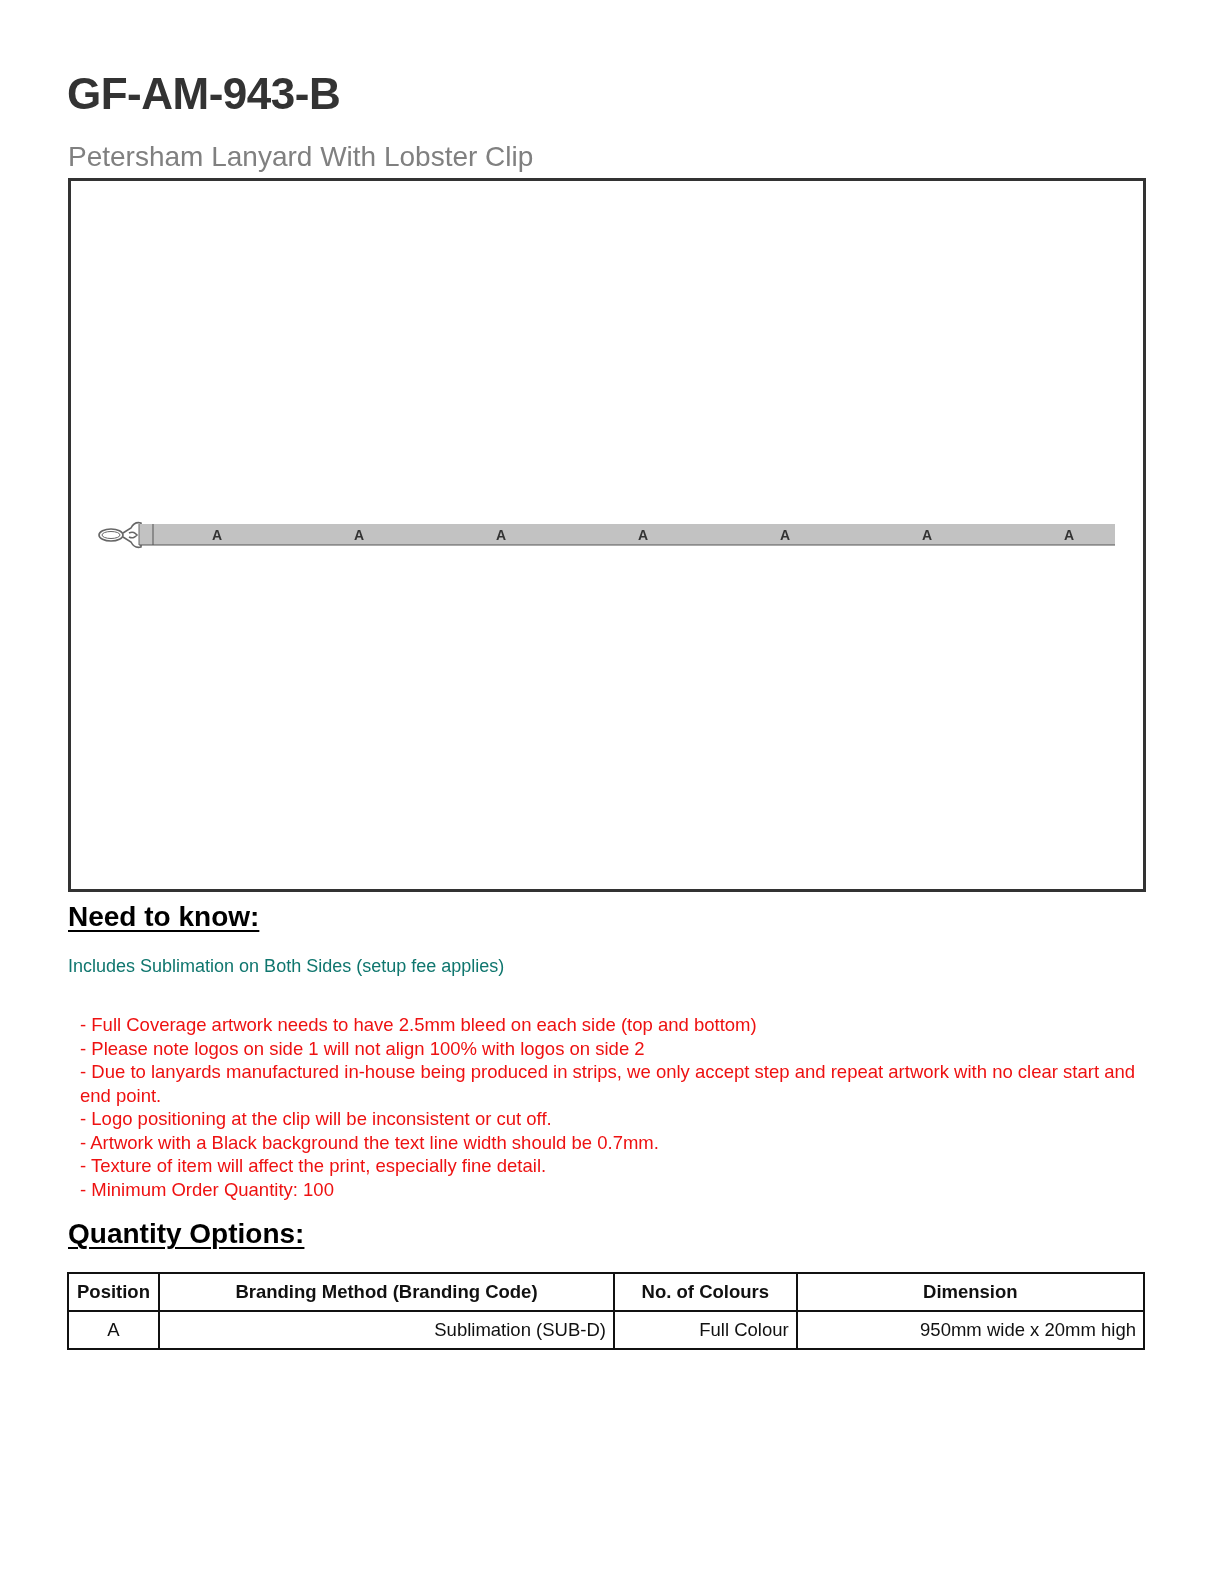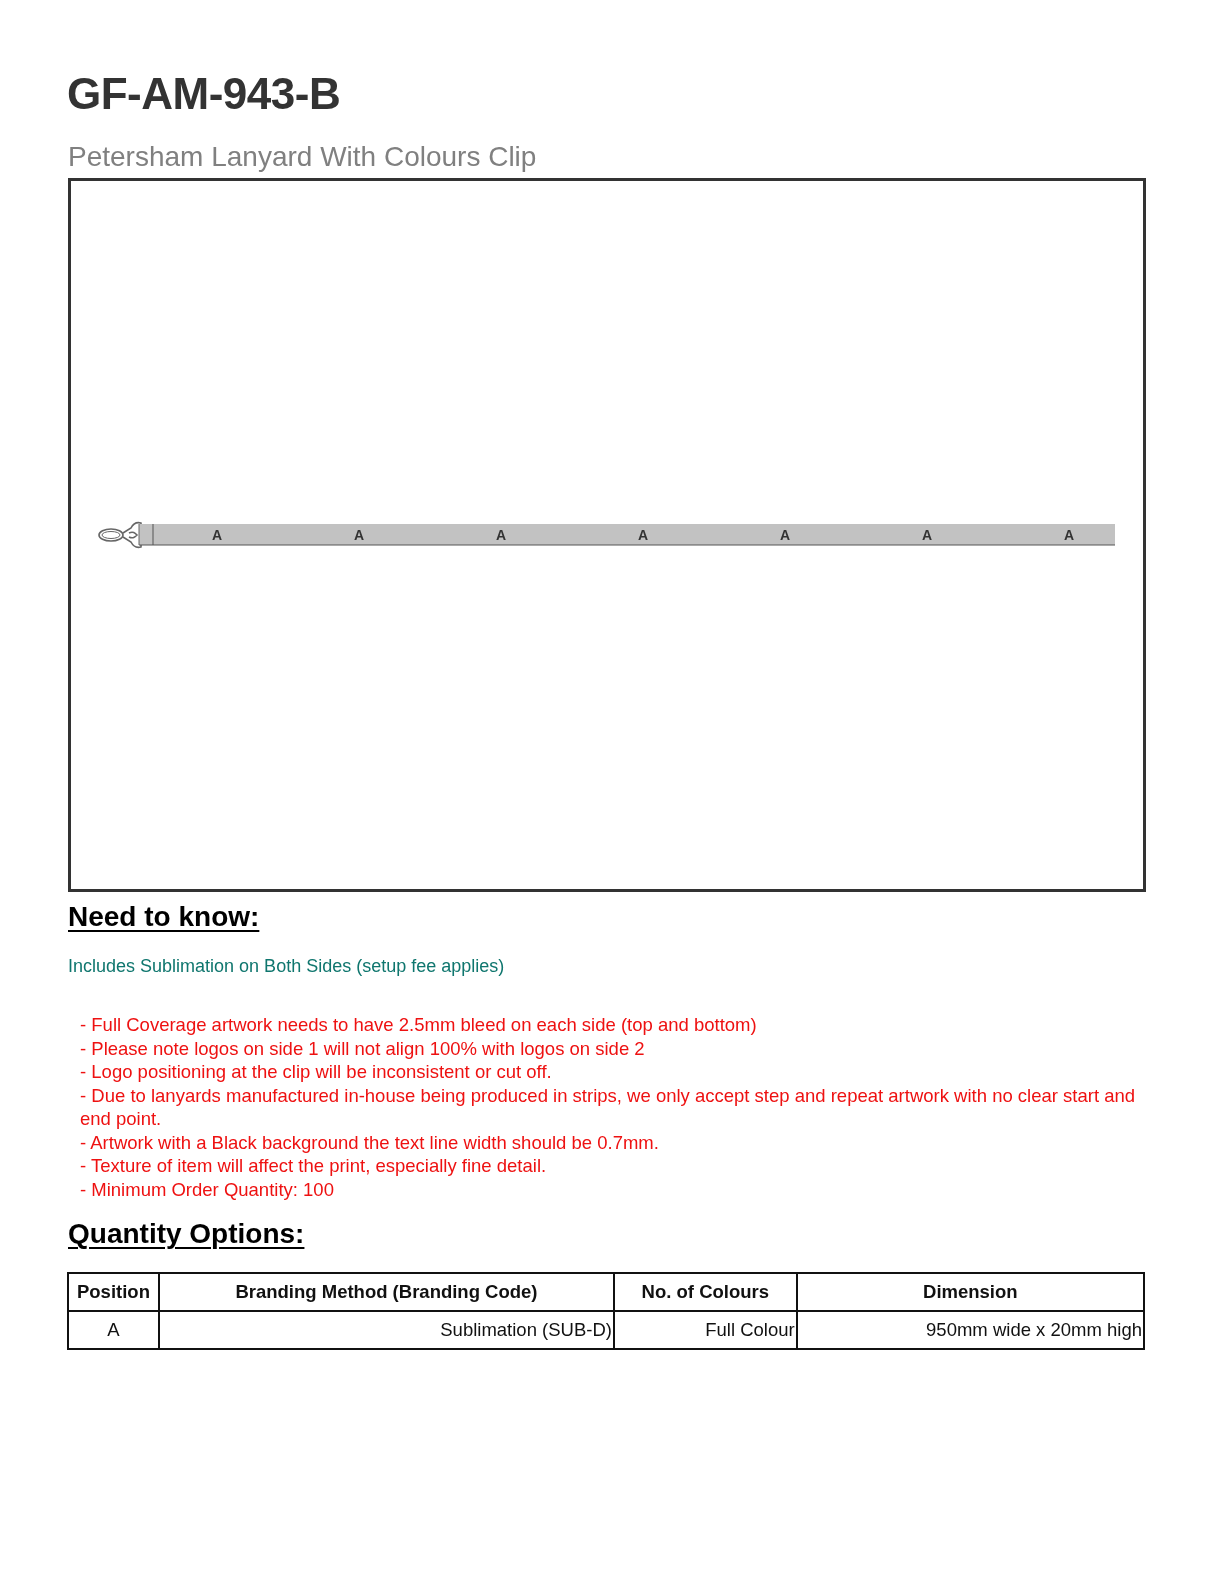--- a/index.html
+++ b/index.html
@@ -12,30 +12,30 @@
                    border: 3px solid #333333; }
     .lanyard-svg { position: absolute; left: 0; top: 0; }
     .section-title { position: absolute; left: 68px; font-size: 28px; font-weight: bold; color: #000;
                      text-decoration: underline; text-underline-offset: 4px; text-decoration-thickness: 2px; line-height: 1; }
     .intro { position: absolute; left: 68px; top: 956px; font-size: 18px; color: #0f766e; }
     .notes { position: absolute; left: 68px; top: 1001px; width: 1080px; font-size: 18.5px; color: #ee1111;
              line-height: 23.5px; margin: 12px; padding: 0; list-style: none; }
     .notes li { margin: 0; padding: 0; }
     table.branding { position: absolute; left: 67px; top: 1272px; width: 1078px; border-collapse: collapse;
                      font-size: 18.5px; color: #111; }
-    table.branding th, table.branding td { border: 2px solid #111; height: 36px; padding: 0 1px; }
+    table.branding th, table.branding td { border: 2px solid #111; height: 36px; padding: 0 7px; }
     table.branding th { font-weight: bold; text-align: center; }
     table.branding td { text-align: right; }
     table.branding td.center { text-align: center; }
   </style>
 </head>
 <body>
 
 <div class="product-code">GF-AM-943-B</div>
-<div class="product-name">Petersham Lanyard With Colours Clip</div>
+<div class="product-name">Petersham Lanyard With Lobster Clip</div>
 
 <div class="image-frame">
   <svg class="lanyard-svg" width="1072" height="708" viewBox="0 0 1072 708">
     <g fill="none" stroke="#666" stroke-width="1.6">
       <ellipse cx="40" cy="354" rx="12" ry="6"></ellipse>
       <ellipse cx="40" cy="354" rx="9" ry="3.5" stroke-width="1"></ellipse>
       <path d="M52 352 L60 347 C62 343 66 341 70 342 L70 366 C66 367 62 365 60 361 L52 356"></path>
       <path d="M58 352 C62 350 64 352 66 354 C64 356 62 358 58 356"></path>
     </g>
     <rect x="68" y="343" width="976" height="21" fill="#c2c2c2"></rect>
@@ -53,22 +53,22 @@
       </g>
   </svg>
 </div>
 
 <div class="section-title" style="top:903px;">Need to know:</div>
 <div class="intro">Includes Sublimation on Both Sides (setup fee applies)</div>
 
 <ul class="notes">
   <li>- Full Coverage artwork needs to have 2.5mm bleed on each side (top and bottom)</li>
   <li>- Please note logos on side 1 will not align 100% with logos on side 2</li>
+  <li>- Due to lanyards manufactured in-house being produced in strips, we only accept step and repeat artwork with no clear start and end point.</li>
   <li>- Logo positioning at the clip will be inconsistent or cut off.</li>
-  <li>- Due to lanyards manufactured in-house being produced in strips, we only accept step and repeat artwork with no clear start and end point.</li>
   <li>- Artwork with a Black background the text line width should be 0.7mm.</li>
   <li>- Texture of item will affect the print, especially fine detail.</li>
   <li>- Minimum Order Quantity: 100</li>
 </ul>
 
 <div class="section-title" style="top:1220px;">Quantity Options:</div>
 
 <table class="branding">
   <colgroup>
     <col style="width:91px">

